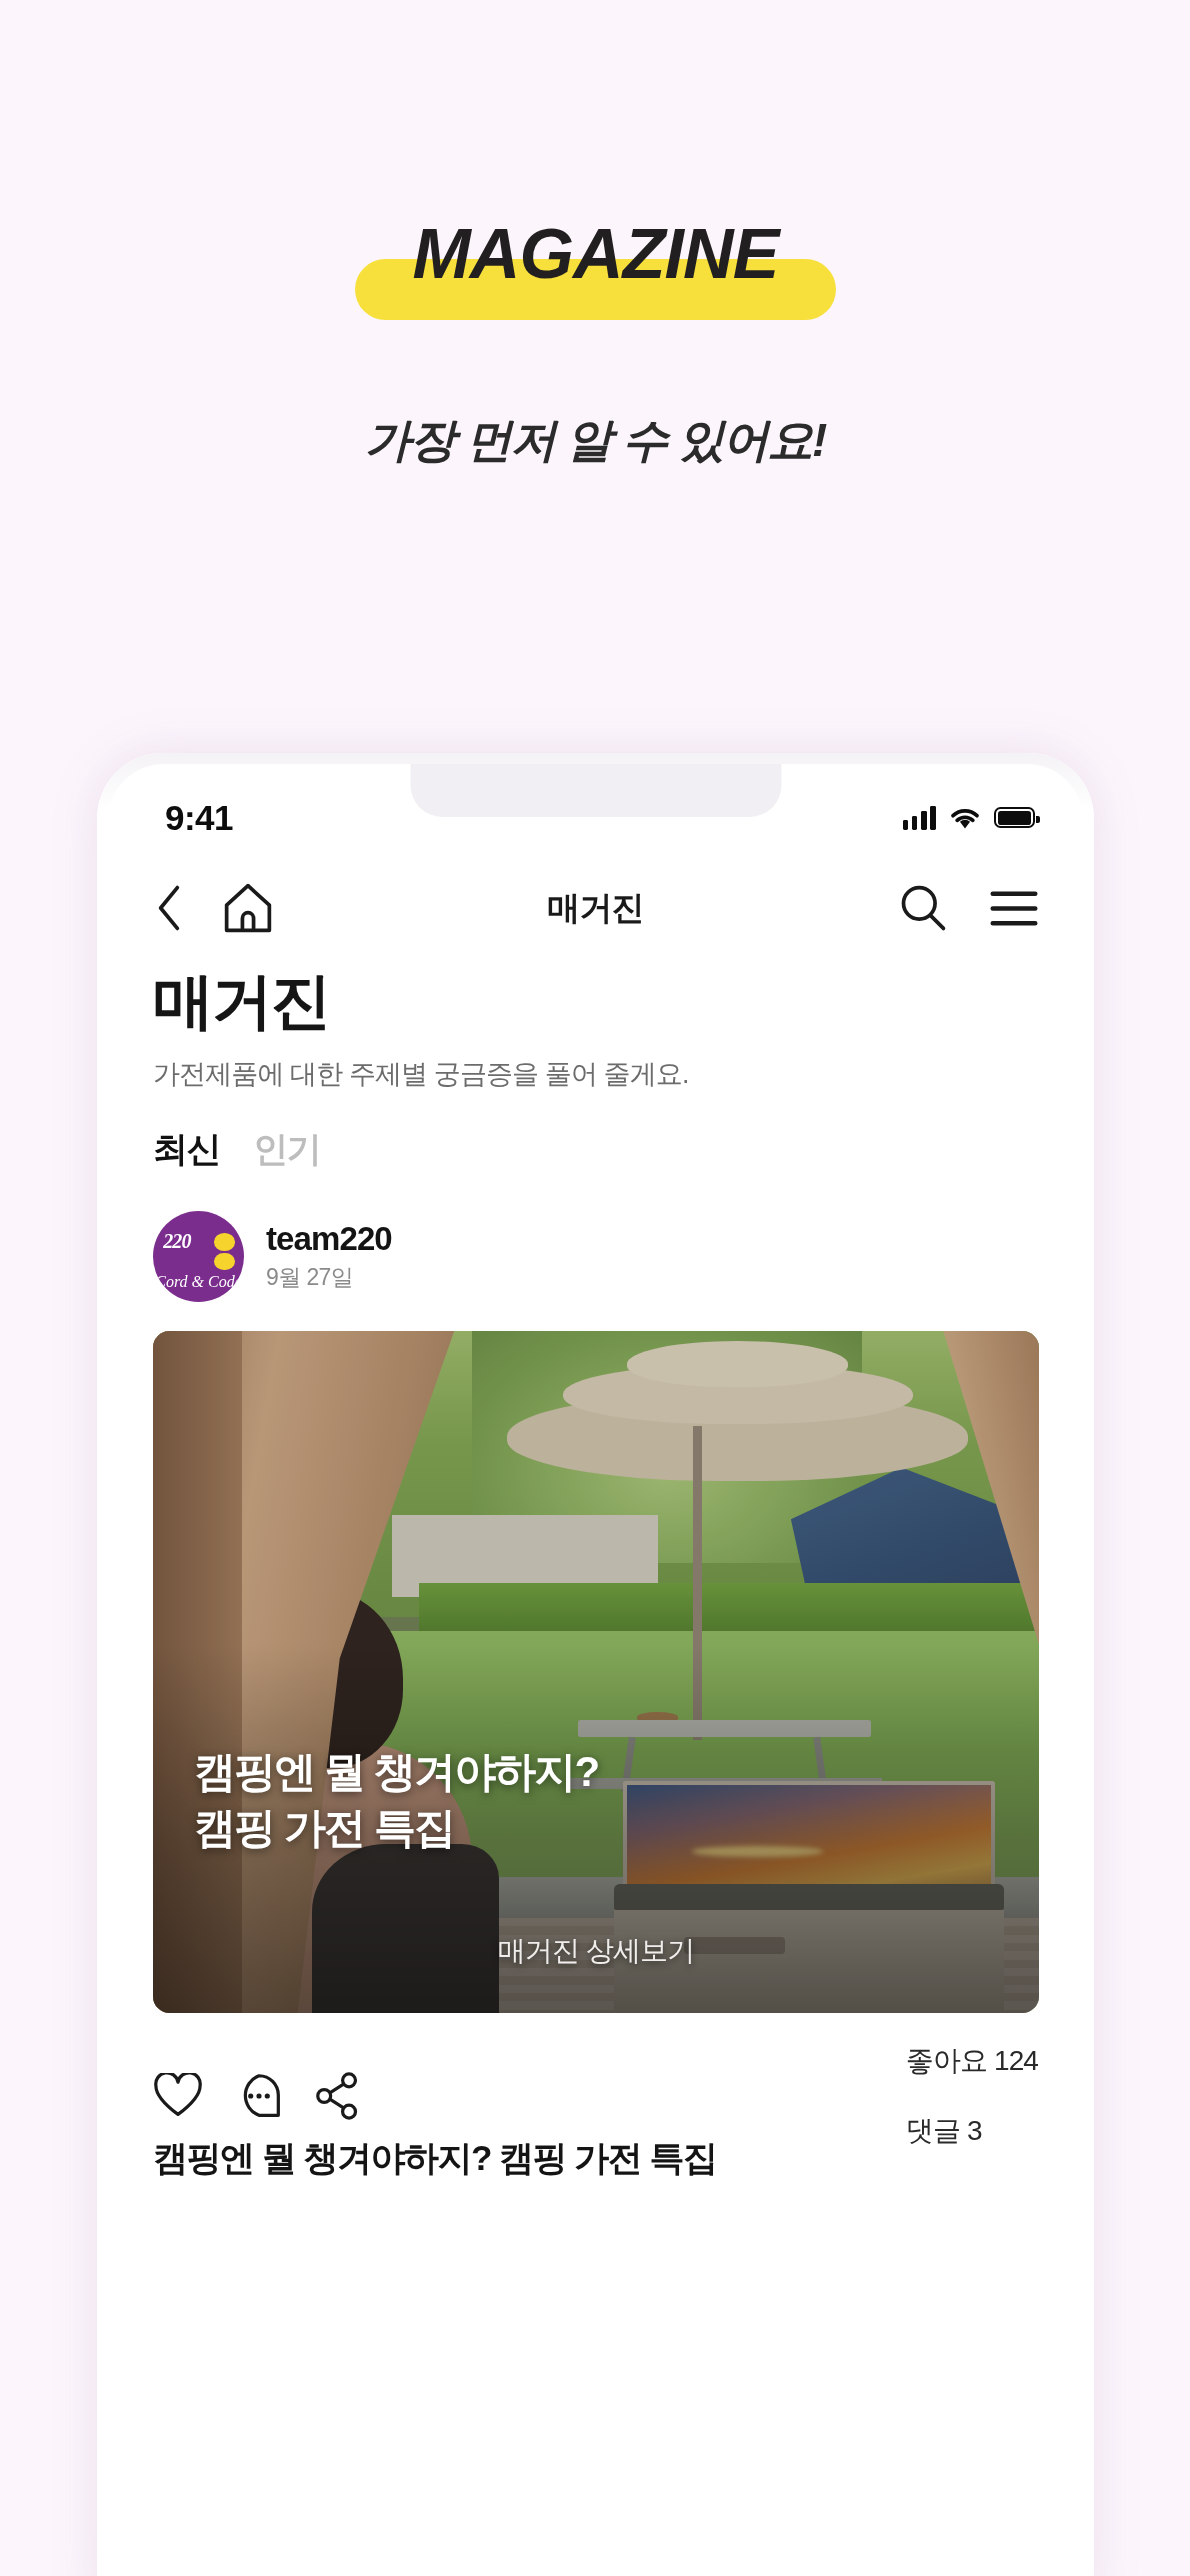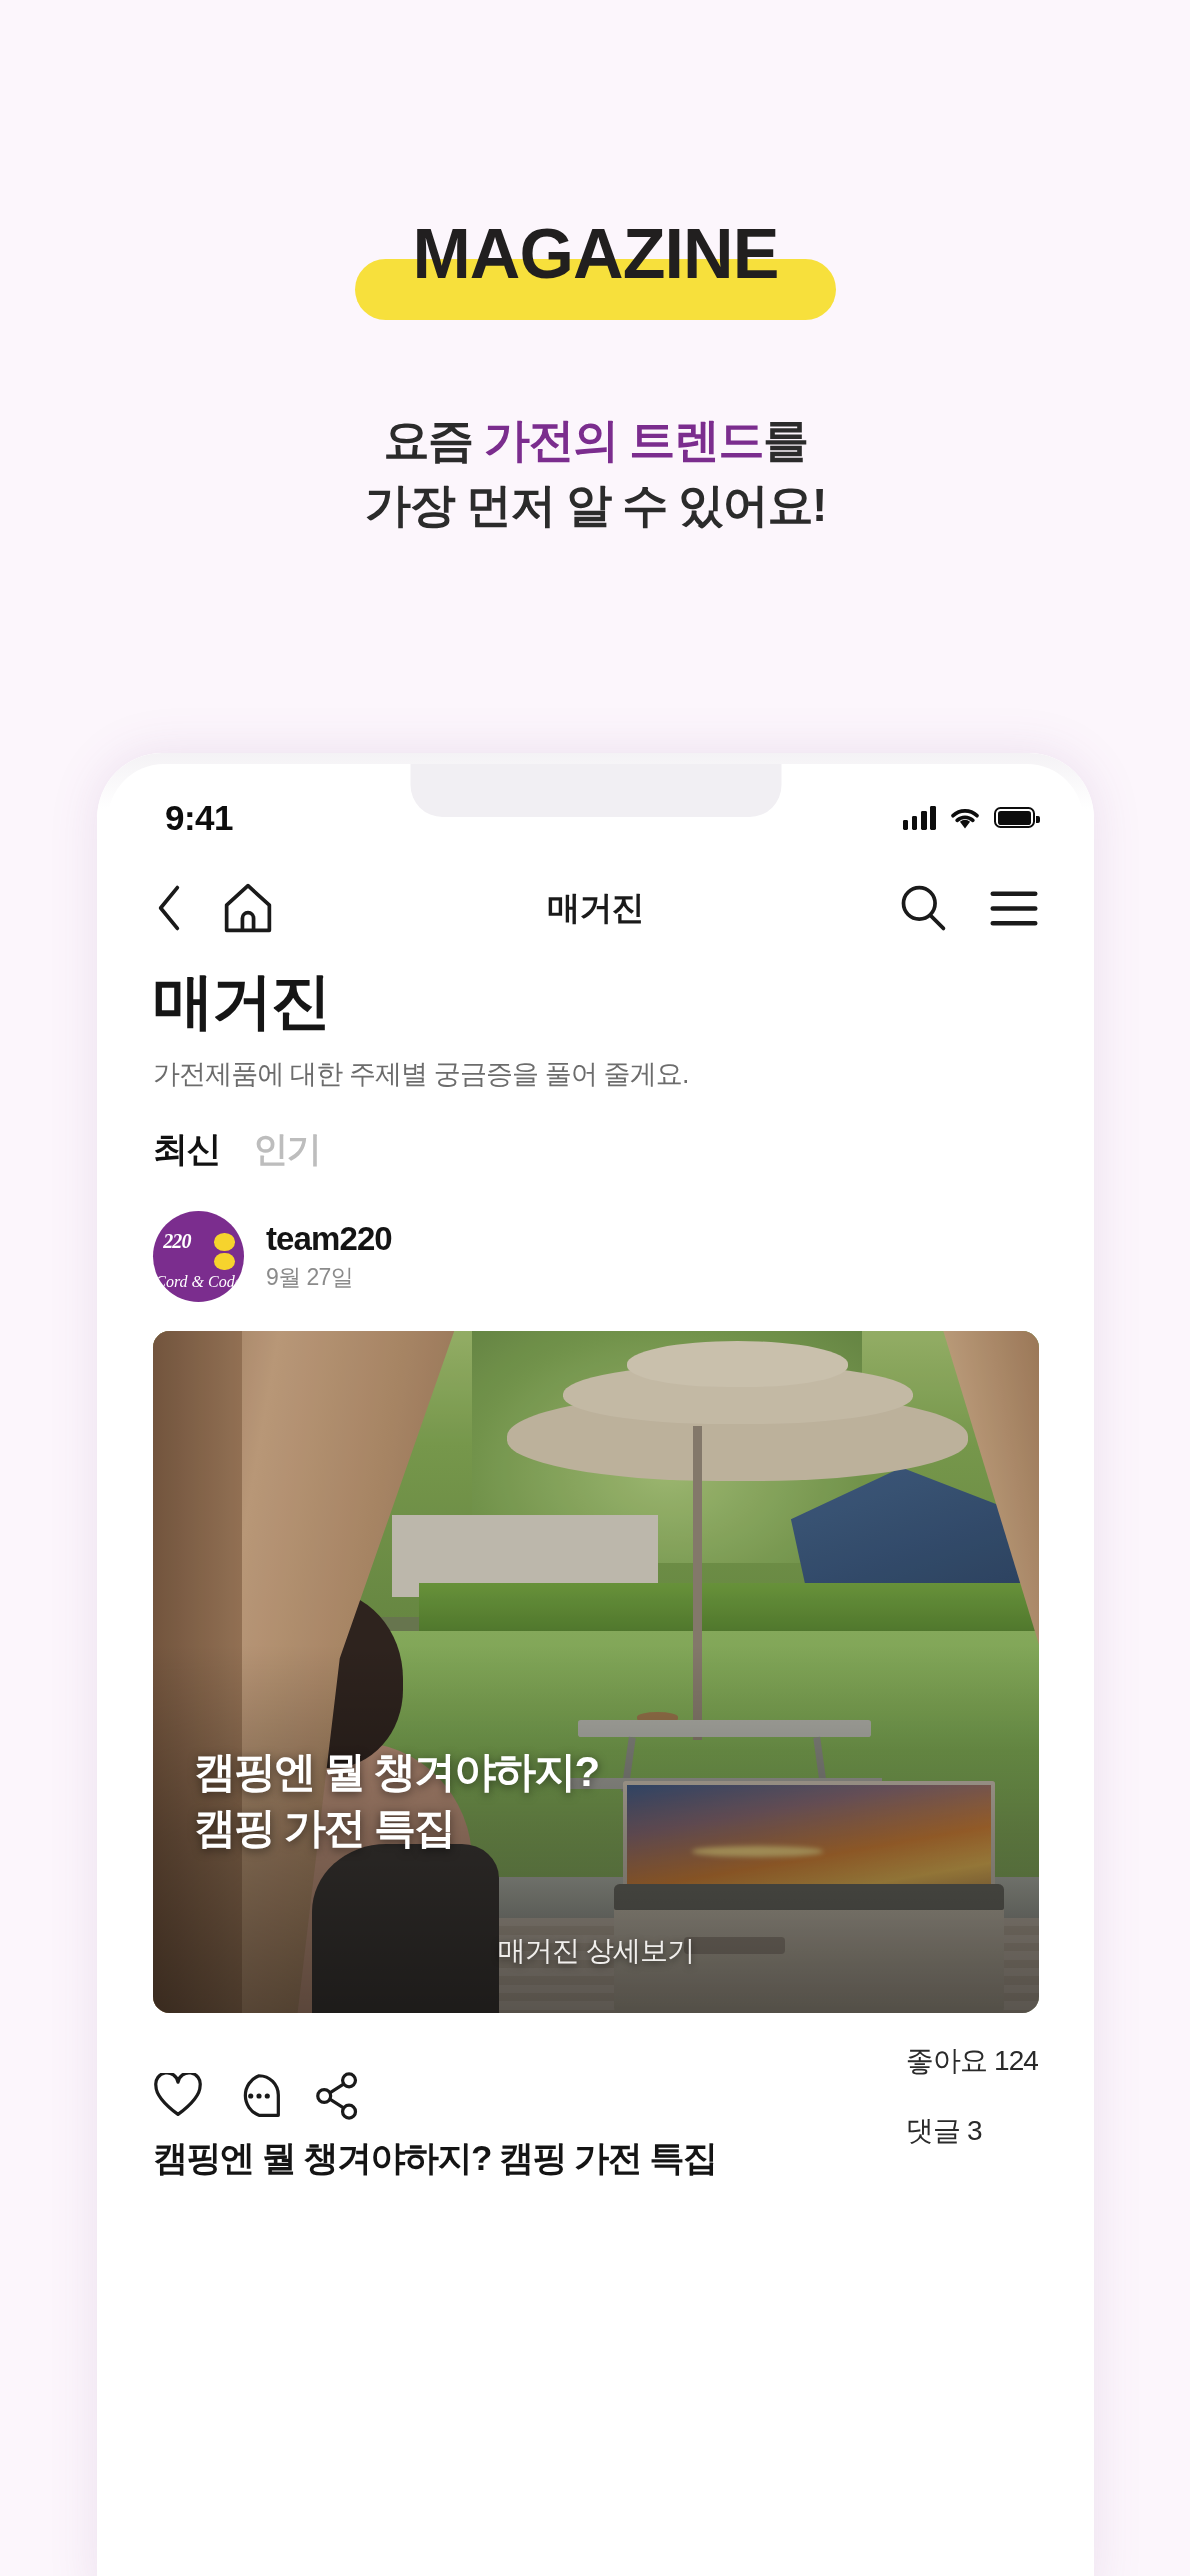--- a/index.html
+++ b/index.html
@@ -5,21 +5,21 @@
   * { margin:0; padding:0; box-sizing:border-box; }
   html,body { width:1191px; height:2576px; }
   body {
     font-family:"Liberation Sans","DejaVu Sans",sans-serif;
     background:#fcf6fc;
     overflow:hidden;
     position:relative;
   }
 
   
-  .promo { position:absolute; top:0; left:0; width:943px; height:770px; }
+  .promo { position:absolute; top:0; left:0; width:943px; height:770px;font-style:italic; }
 
   .magazine-wrap {
     position:absolute; top:211px; left:0; width:1191px;
     display:flex; justify-content:center; align-items:center;
   }
   .magazine-pill {
     position:relative;
     display:inline-block;
     padding:0 57px;
   }
@@ -260,23 +260,20 @@
 
 <div class="promo">
 
   <div class="magazine-wrap">
     <div class="magazine-pill">
       <span class="magazine-text">MAGAZINE</span>
     </div>
   </div>
 
   <div class="promo-sub">
-    <div>
-      <span>요즘 </span><span class="hl">가전의 트렌드</span><span>를</span>
-    </div>
     <div>가장 먼저 알 수 있어요!</div>
   </div>
 
 </div>
 
 <div class="phone">
   <div class="phone-bezel"></div>
 
   <div class="screen">
 

